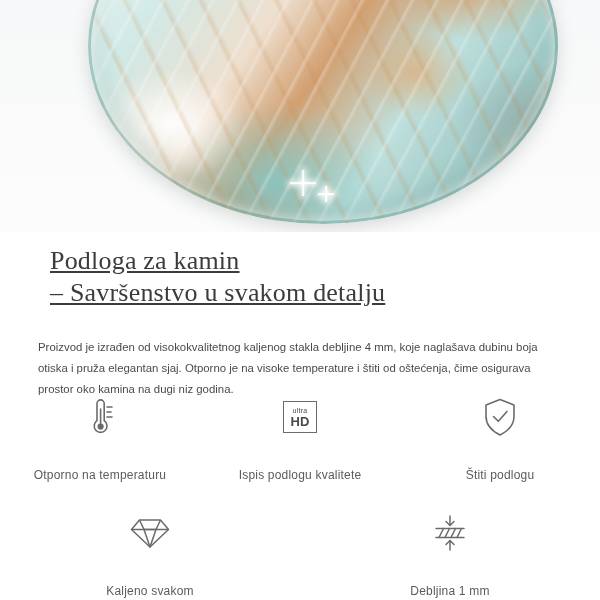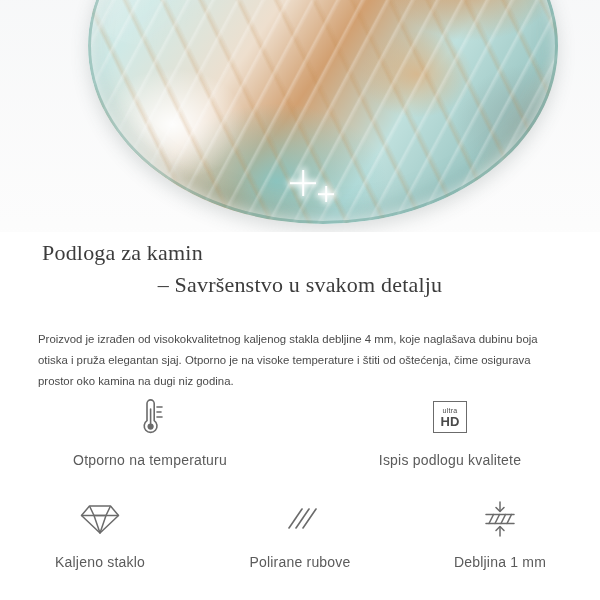--- a/index.html
+++ b/index.html
@@ -110,30 +110,30 @@
 
   
   .content {
     position: absolute;
     left: 38px;
     top: 233px;
     width: 524px;
   }
   .headline {
     font-family: "Liberation Serif", serif;
-    font-size: 22px;
+    font-size: 26px;
     line-height: 32px;
     color: #3c3c3c;
     font-weight: 400;
     letter-spacing: .2px;
-    margin: 4px;
+    margin: 12px;
+    text-decoration: underline;
   }
   .headline .line2 {
     display: block;
-    text-align: center;
   }
   .paragraph {
     margin: 28px 0 0 0;
     font-size: 11.4px;
     line-height: 21px;
     color: #4a4a4a;
     width: 516px;
   }
 
   
@@ -154,22 +154,22 @@
     align-items: center;
     text-align: left;
   }
   .feature-icon {
     height: 46px;
     display: flex;
     align-items: center;
     justify-content: center;
   }
   .feature-label {
-    margin-top: 12px;
-    font-size: 14px;
+    margin-top: 28px;
+    font-size: 12px;
     color: #5b5b5b;
     letter-spacing: .2px;
   }
   .row2 { margin-top: 28px; }
   .ultrahd-box {
     width: 32px;
     height: 30px;
     border: 1.6px solid #6b6b6b;
     display: flex;
     flex-direction: column;
@@ -234,47 +234,46 @@
       <div class="feature">
         <div class="feature-icon">
           <div class="ultrahd-box">
             <span class="u">ultra</span>
             <span class="hd">HD</span>
           </div>
         </div>
         <div class="feature-label">Ispis podlogu kvalitete</div>
       </div>
 
+      <div class="feature">
+        <div class="feature-icon">
+          <svg width="36" height="42" viewBox="0 0 36 42" fill="none" stroke="#6b6b6b" stroke-width="1.6" stroke-linecap="round" stroke-linejoin="round">
+            <path d="M18 3.5 32 9v11.5c0 8.4-5.8 14.4-14 18.5C9.8 34.9 4 28.9 4 20.5V9z"></path>
+            <polyline points="11.5,20.5 16.3,25.3 25,15.5"></polyline>
+          </svg>
+        </div>
+        <div class="feature-label">Štiti podlogu</div>
+      </div>
 
     </div>
 
     <div class="feature-row row2">
 
       <div class="feature">
         <div class="feature-icon">
           <svg width="42" height="36" viewBox="0 0 42 36" fill="none" stroke="#6b6b6b" stroke-width="1.5" stroke-linejoin="round">
             <path d="M10.5 5h21l8 9.5L21 32 2.5 14.5z"></path>
             <path d="M2.5 14.5h37"></path>
             <path d="M10.5 5 15 14.5 21 32 27 14.5 31.5 5"></path>
             <path d="M15 14.5h12"></path>
           </svg>
         </div>
-        <div class="feature-label">Kaljeno staklo</div>
-      </div>
-
-      <div class="feature">
-        <div class="feature-icon">
-          <svg width="40" height="34" viewBox="0 0 40 34" fill="none" stroke="#6b6b6b" stroke-width="1.6" stroke-linecap="round">
-            <line x1="9" y1="26" x2="22" y2="7"></line>
-            <line x1="16" y1="26" x2="29" y2="7"></line>
-            <line x1="23" y1="26" x2="36" y2="7"></line>
-          </svg>
-        </div>
-        <div class="feature-label">Polirane rubove</div>
-      </div>
+        <div class="feature-label">Kaljeno svakom</div>
+      </div>
+
 
       <div class="feature">
         <div class="feature-icon">
           <svg width="40" height="40" viewBox="0 0 40 40" fill="none" stroke="#6b6b6b" stroke-width="1.5" stroke-linecap="round" stroke-linejoin="round">
             <line x1="20" y1="3" x2="20" y2="12"></line>
             <polyline points="16,8.5 20,12.5 24,8.5"></polyline>
             <line x1="6" y1="15.5" x2="34" y2="15.5"></line>
             <line x1="6" y1="24.5" x2="34" y2="24.5"></line>
             <line x1="9" y1="24.5" x2="13.5" y2="15.5"></line>
             <line x1="15" y1="24.5" x2="19.5" y2="15.5"></line>

